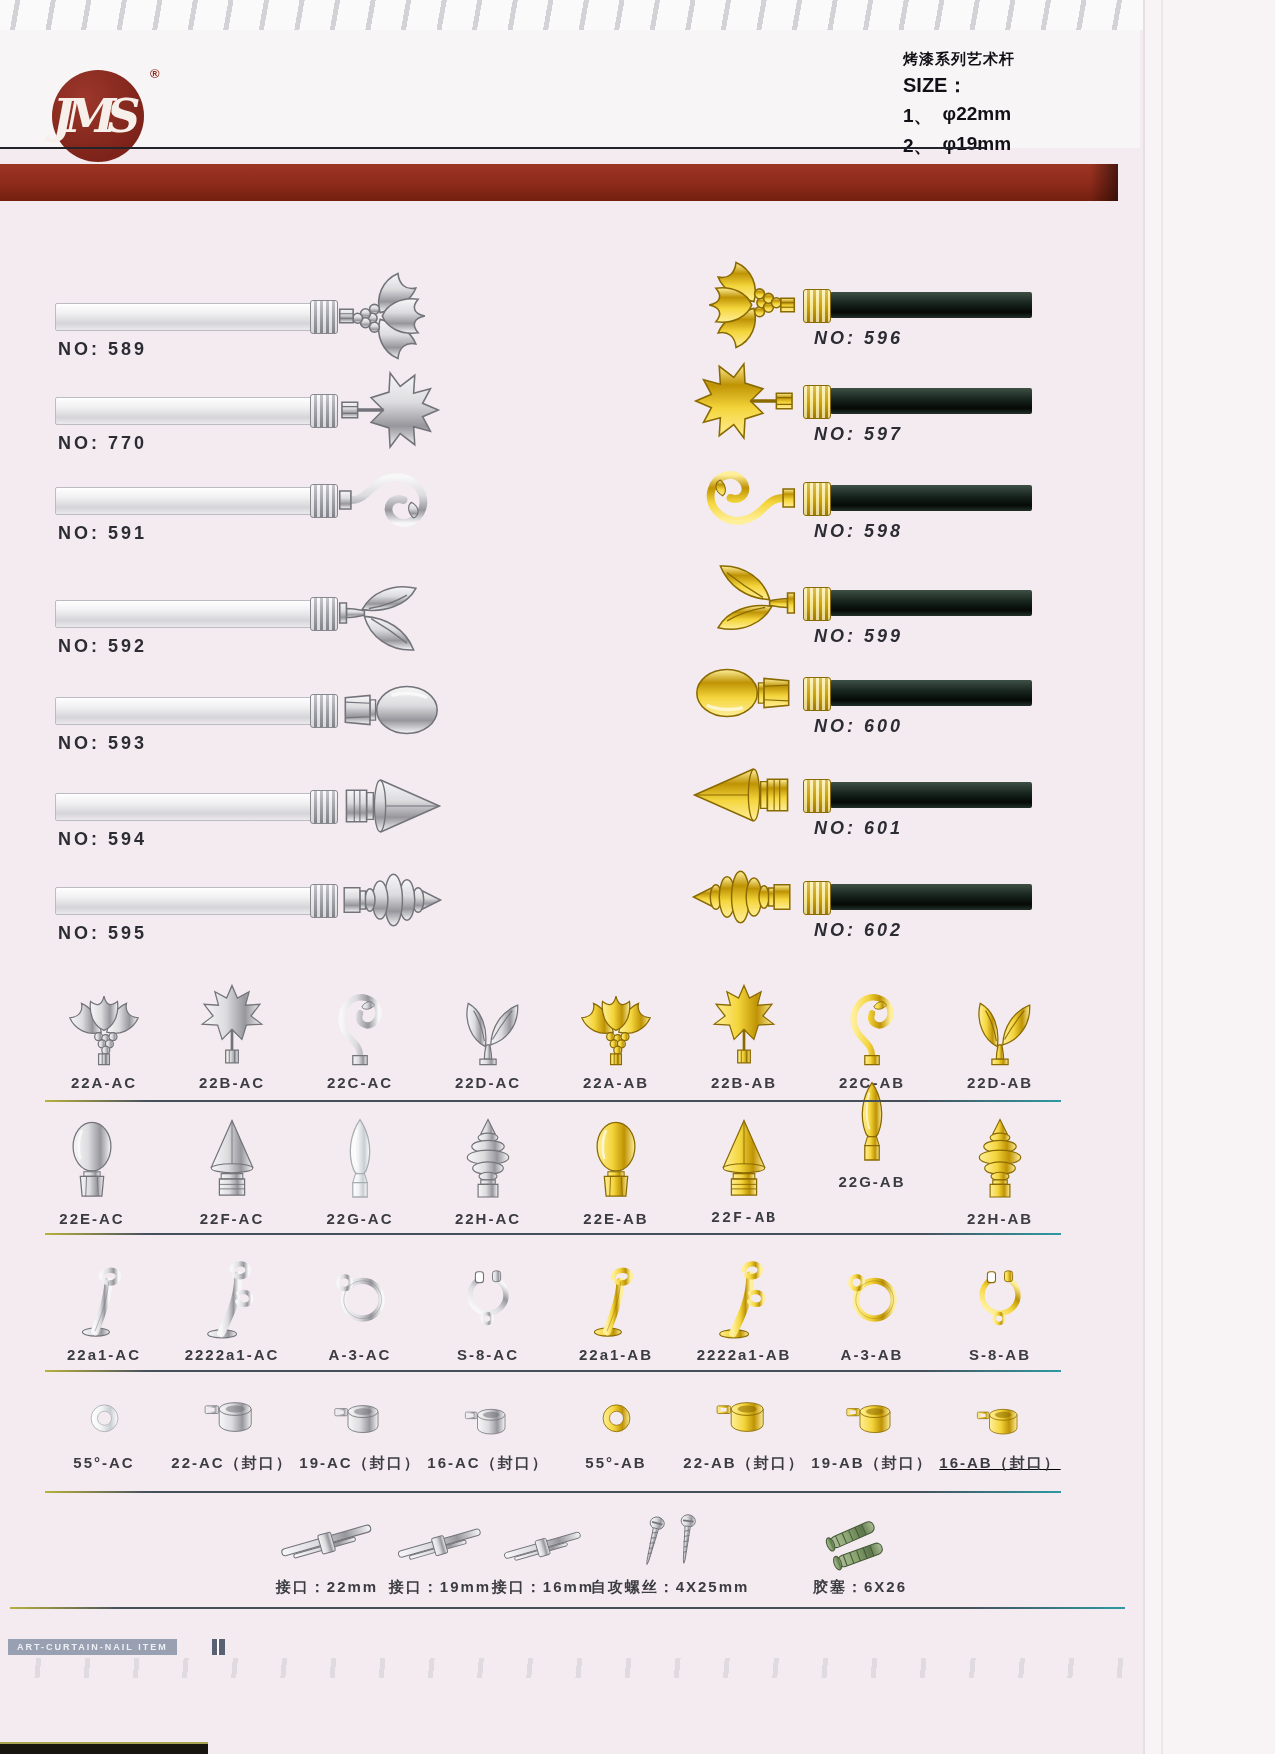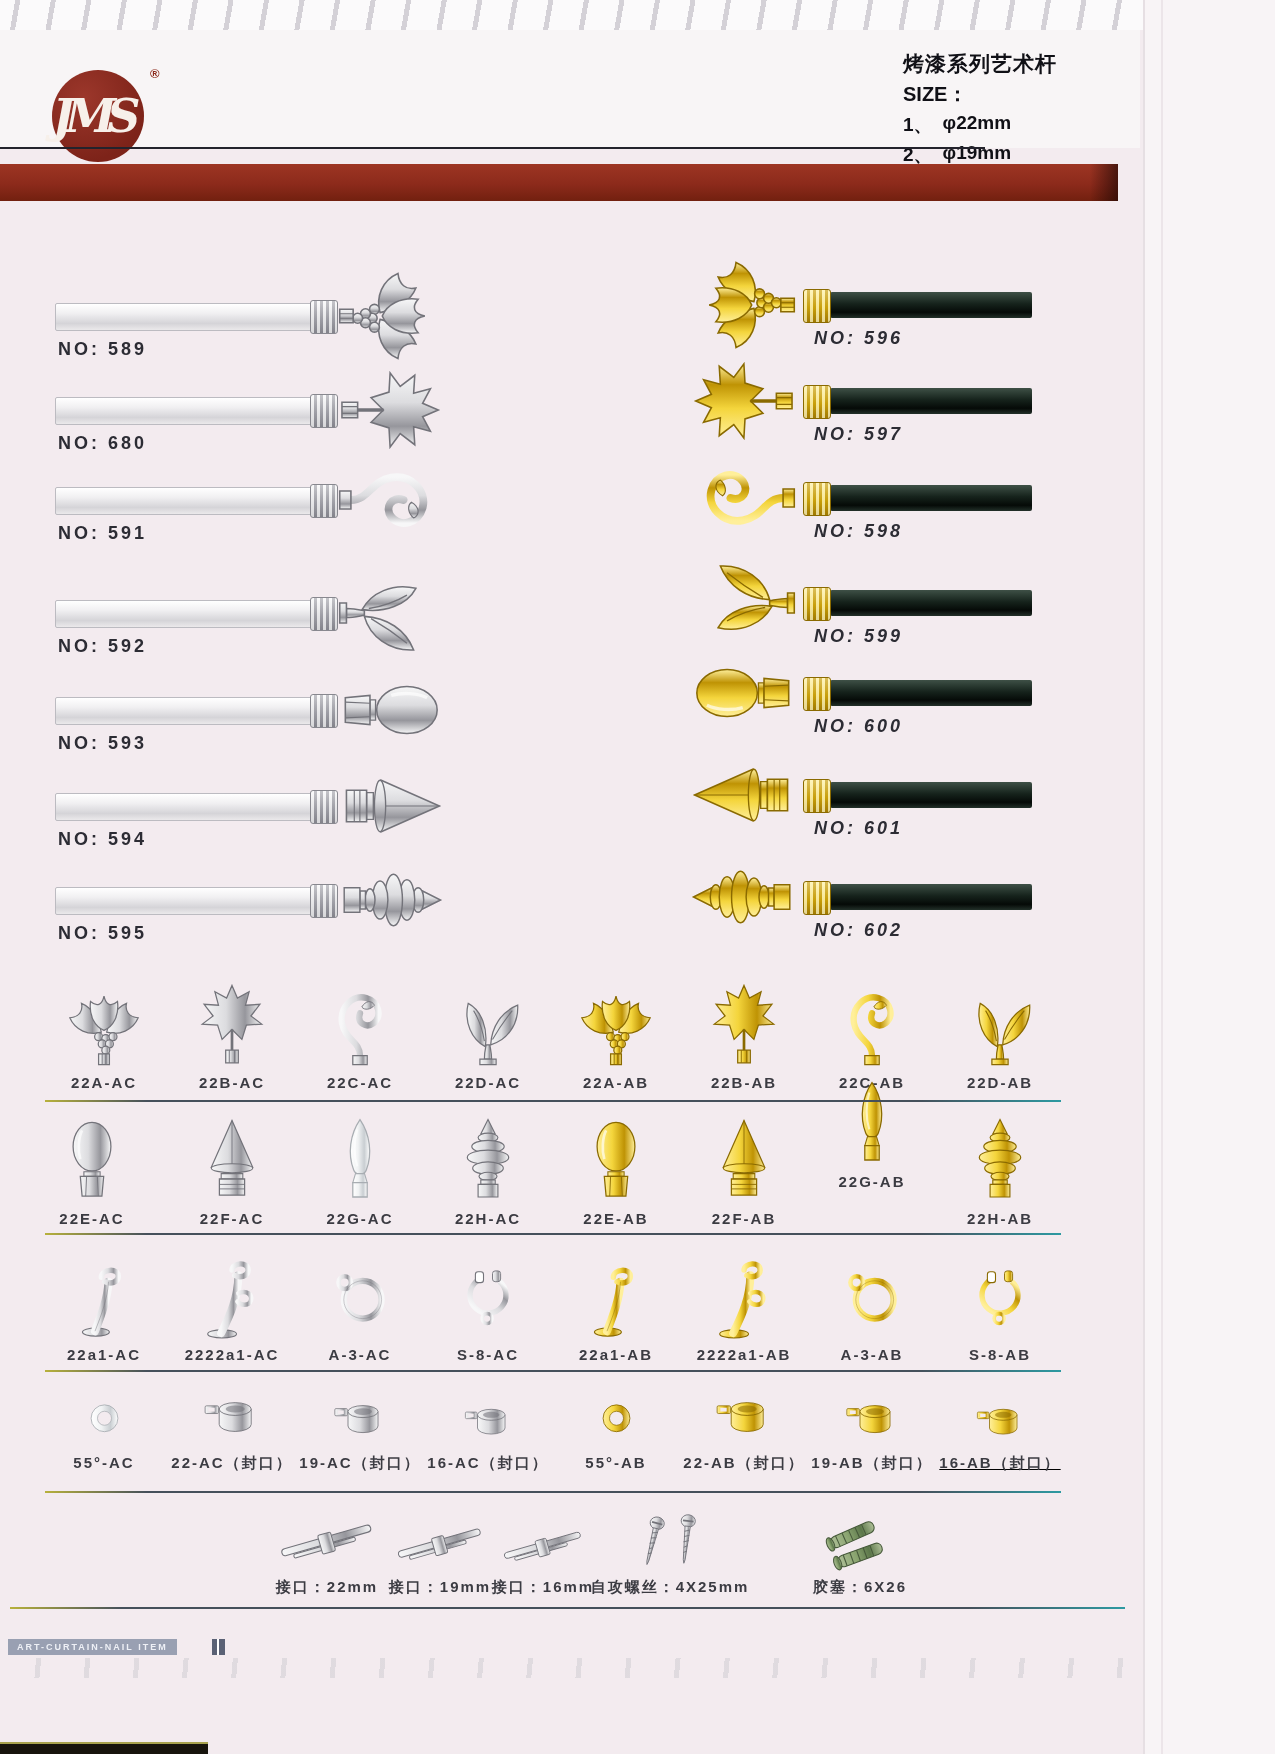--- a/index.html
+++ b/index.html
@@ -20,21 +20,21 @@
     background:linear-gradient(180deg,#9d3523,#8c2a1b 55%,#72200f);}
   .banner::after{content:'';position:absolute;right:0;top:0;width:28px;height:100%;
     background:linear-gradient(90deg,rgba(0,0,0,0),rgba(18,4,2,.6));}
   .logo-circle{position:absolute;left:52px;top:40px;width:92px;height:92px;border-radius:50%;
     background:radial-gradient(circle at 35% 30%,#9c372b,#7d2319 72%);display:flex;align-items:center;justify-content:center;}
   .logo-circle span{font-family:"DejaVu Serif",serif;font-style:italic;font-weight:bold;font-size:46px;
     color:#f7f0ea;letter-spacing:-9px;transform:translateX(-6px);}
   .reg-mark{position:absolute;left:150px;top:36px;color:#8c2a1b;font-size:13px;font-weight:bold;}
   .brand{position:absolute;left:170px;top:52px;color:#8a8990;font-size:15px;letter-spacing:2.5px;line-height:29px;}
   .size-block{position:absolute;left:903px;top:20px;color:#101016;}
-  .series-title{font-size:21px;font-weight:bold;letter-spacing:1px;}
+  .series-title{font-size:15px;font-weight:bold;letter-spacing:1px;}
   .size-heading{font-size:20px;font-weight:bold;margin-top:3px;}
   .size-row{font-size:19px;font-weight:bold;margin-top:4px;display:flex;gap:10px;}
   
   .rod-row{position:absolute;left:0;width:1140px;height:0;}
   .rod{position:absolute;height:26px;border-radius:2px;}
   .rod-white{left:55px;width:256px;background:linear-gradient(180deg,#ffffff,#f1f0f2 35%,#d5d4d8 75%,#ebe9eb);border:1px solid #bcbbc1;}
   .rod-dark{left:830px;width:202px;background:linear-gradient(180deg,#3e5046,#16231c 45%,#050a07 78%,#223029);}
   .cap{position:absolute;top:-3px;width:26px;height:32px;border-radius:3px;}
   .cap-silver{left:310px;border:1px solid #88888f;
     background:repeating-linear-gradient(90deg,rgba(255,255,255,.65) 0 3px,rgba(110,110,120,.35) 3px 6px),linear-gradient(180deg,#f3f3f5,#b7b7bd 55%,#8e8e95);}
@@ -138,21 +138,21 @@
             </defs>
             <g fill="url(#gr2)" stroke="#73737a" stroke-width="1.4">
 <path d="M50 6 L56 20 L69 13 L65 28 L81 27 L71 40 L83 49 L66 50 L61 66 L50 55 L39 66 L34 50 L17 49 L29 40 L19 27 L35 28 L31 13 L44 20Z"></path>
 <line x1="50" y1="55" x2="50" y2="78" stroke-width="3"></line>
 <path d="M43 78 h14 v14 h-14Z"></path>
               <line x1="47" y1="78" x2="47" y2="92" stroke-width="1"></line>
               <line x1="53" y1="78" x2="53" y2="92" stroke-width="1"></line>
             </g>
           </svg>
         </div>
-        <div class="rod-label lab-left">NO: 680</div>
+        <div class="rod-label lab-left">NO: 770</div>
       </div>
       <div class="rod-row" style="top: 487px;">
         <div class="rod rod-white"></div>
         <div class="cap cap-silver"></div>
         <div class="rod-finial fin-left">
           <svg viewBox="0 0 100 100" width="112" height="112" aria-hidden="true">
             <defs>
               <linearGradient id="gr3" x1="0" y1="0" x2="1" y2="0">
                 <stop offset="0" stop-color="#f7f7f8"></stop>
                 <stop offset="0.4" stop-color="#dcdcdf"></stop>
@@ -731,21 +731,21 @@
             <ellipse cx="50" cy="34" rx="21" ry="27" fill="url(#gr27)" stroke="#8a6a00" stroke-width="1.4"></ellipse>
 <path d="M39 16 C35 24 34 38 37 48" fill="none" stroke="#ffffff" stroke-width="3" opacity="0.65"></path>
 <path d="M41 62 h18 v5 h-18Z" fill="url(#gr27)" stroke="#8a6a00" stroke-width="1.2"></path>
 <path d="M37 67 h26 l-2 22 h-22Z" fill="url(#gr27)" stroke="#8a6a00" stroke-width="1.4"></path>
 <line x1="44" y1="67" x2="43" y2="89" stroke="#8a6a00" stroke-width="1"></line>
             <line x1="56" y1="67" x2="57" y2="89" stroke="#8a6a00" stroke-width="1"></line>
           </svg>
         </div>
         <div class="grid-label">22E-AB</div>
       </div>
-      <div class="grid-item" style="left: 680px; top: 1116px;">
+      <div class="grid-item" style="left: 680px; top: 1116px; font-family: Liberation Mono, monospace;">
         <div class="grid-icon" style="height: 90px;">
           <svg viewBox="0 0 100 100" width="90" height="90" aria-hidden="true">
             <defs>
               <linearGradient id="gr28" x1="0" y1="0" x2="1" y2="0">
                 <stop offset="0" stop-color="#ffef9a"></stop>
                 <stop offset="0.4" stop-color="#f4d53c"></stop>
                 <stop offset="0.72" stop-color="#bf9304"></stop>
                 <stop offset="1" stop-color="#ffef9a"></stop>
               </linearGradient>
             </defs>

